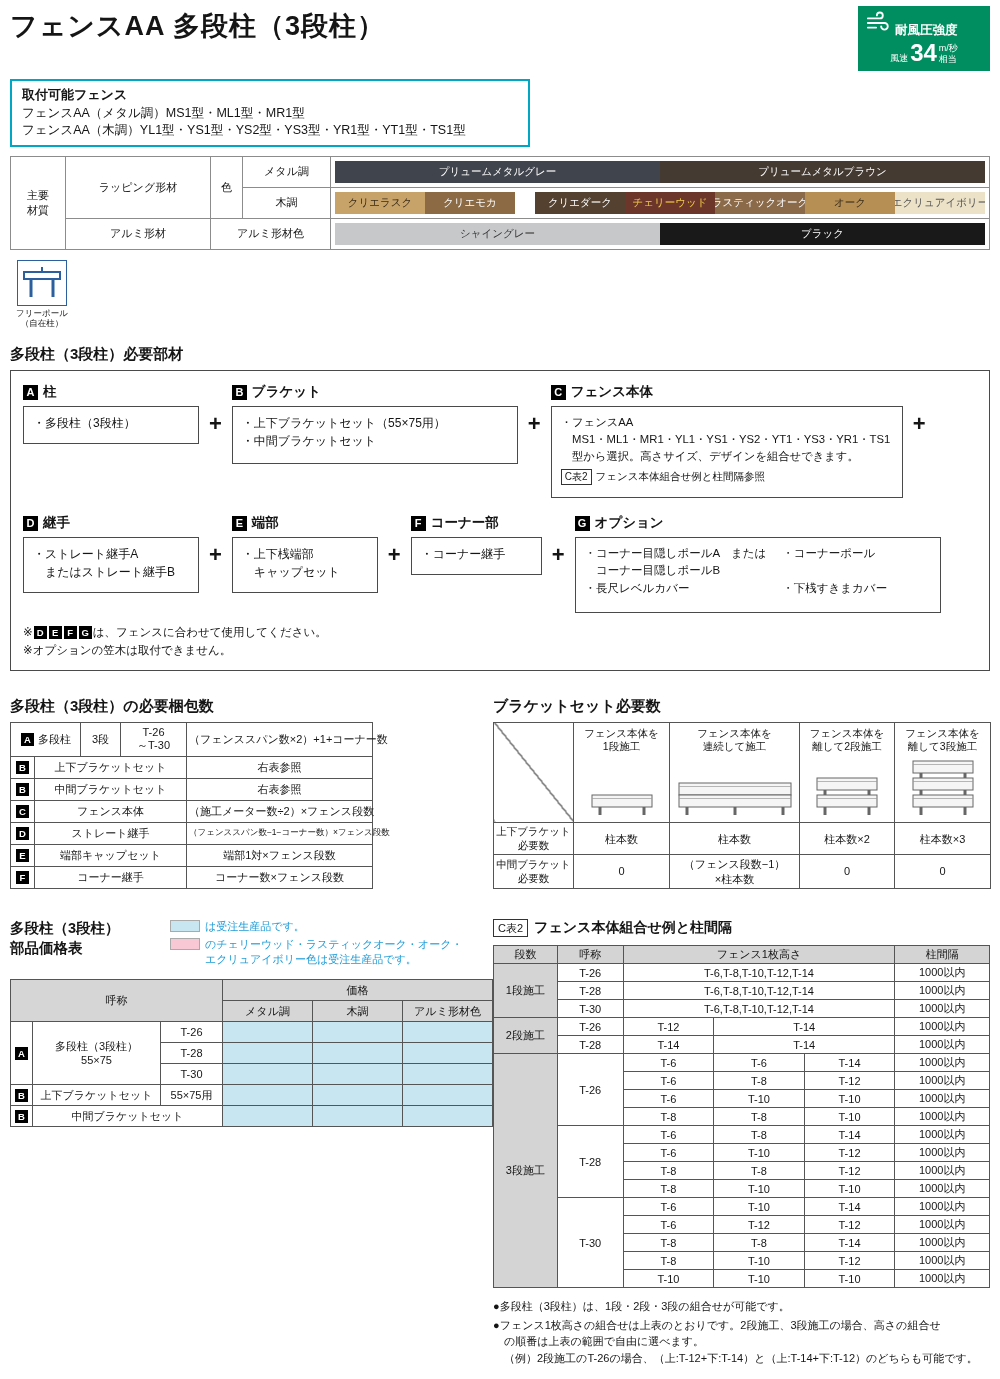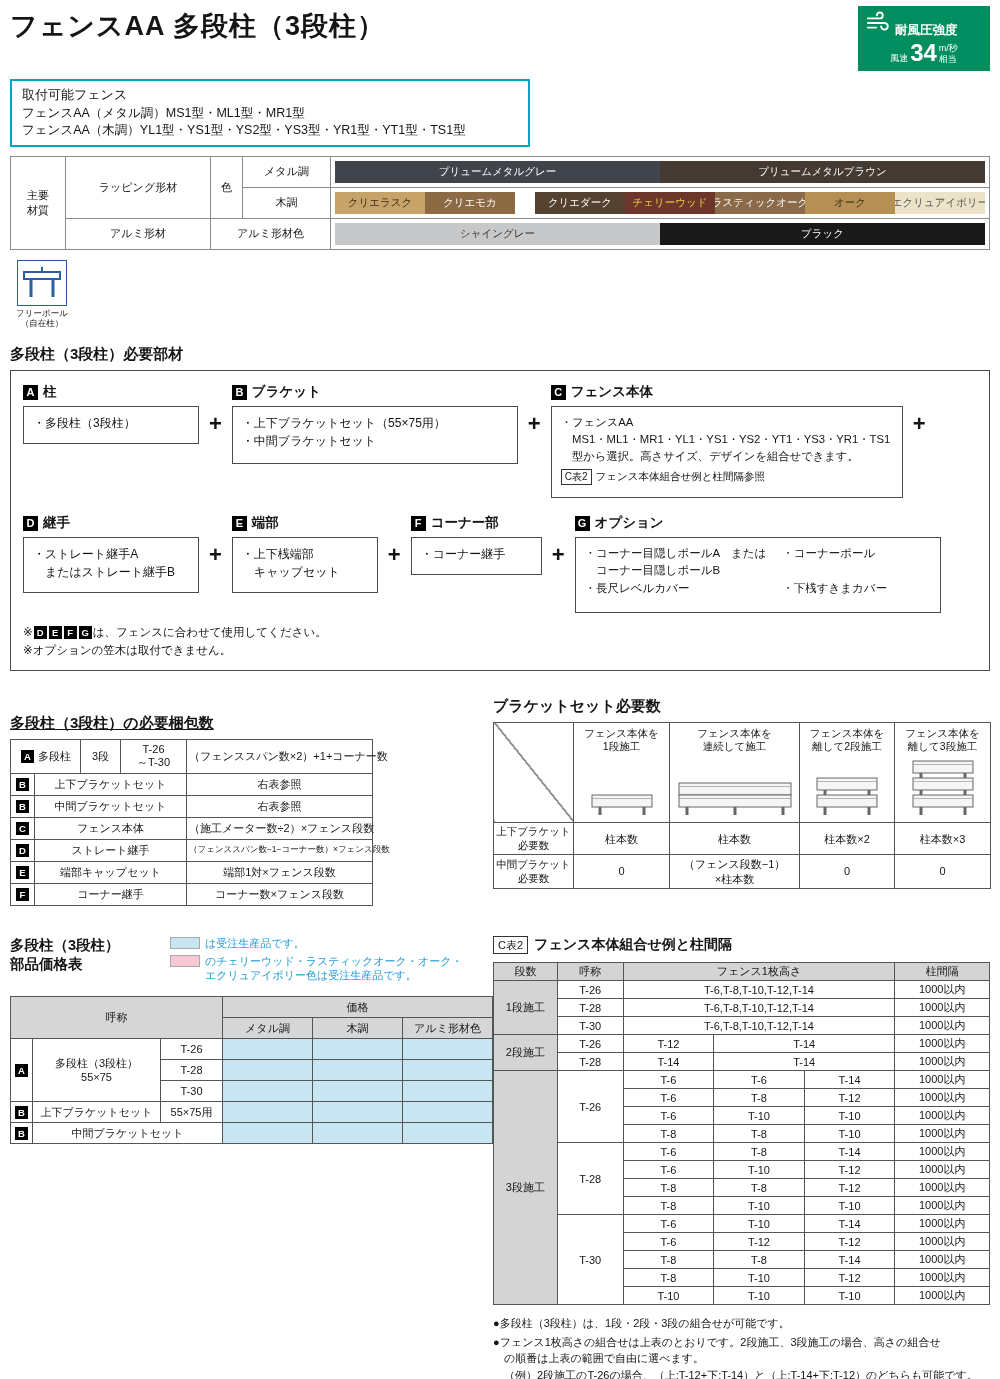--- a/index.html
+++ b/index.html
@@ -13,21 +13,21 @@
 .wind-badge{background:#008d5f;color:#fff;width:132px;padding:5px 8px 6px;}
 .wind-top{display:flex;align-items:flex-end;gap:5px;}
 .wind-title{font-size:12.5px;font-weight:bold;}
 .wind-bottom{display:flex;align-items:flex-end;justify-content:center;gap:2px;line-height:1;margin-top:2px;}
 .wind-prefix{font-size:9px;padding-bottom:2px;}
 .wind-value{font-size:24px;font-weight:bold;}
 .wind-unitcol{display:flex;flex-direction:column;font-size:9px;line-height:1.15;padding-bottom:1px;}
 
 
 .compat-box{border:2px solid #00a7c4;width:520px;margin-top:8px;padding:5px 10px 6px;}
-.compat-title{font-weight:normal;font-size:13px;margin-bottom:1px;}
+.compat-title{font-weight:bold;font-size:13px;margin-bottom:1px;}
 .compat-line{font-size:12.5px;line-height:1.35;}
 
 
 .materials{border-collapse:collapse;margin-top:9px;width:980px;table-layout:fixed;}
 .materials td{border:1px solid #8c8c8c;font-size:11px;text-align:center;vertical-align:middle;height:22px;padding:0;}
 .materials .swcell{border:1px solid #8c8c8c;padding:4px;}
 .swrow{display:flex;height:22px;}
 .swatch{flex:1;display:flex;align-items:center;justify-content:center;font-size:10.5px;white-space:nowrap;overflow:hidden;}
 
 
@@ -289,21 +289,21 @@
             <span class="lb sm">G</span>
           </span>
         <span>は、フェンスに合わせて使用してください。</span>
       </div>
       <div>※オプションの笠木は取付できません。</div>
     </div>
   </div>
 
   <div class="two-col">
     <div class="col-left">
-      <div class="section-title" style="margin-top:17px;text-decoration:underline;">多段柱（3段柱）の必要梱包数</div>
+      <div class="section-title" style="margin-top:0;">多段柱（3段柱）の必要梱包数</div>
       <table class="packing">
         <colgroup>
             <col style="width:24px">
             <col style="width:46px">
             <col style="width:40px">
             <col style="width:66px">
             <col style="width:186px">
           </colgroup>
         <tbody>
             <tr>

